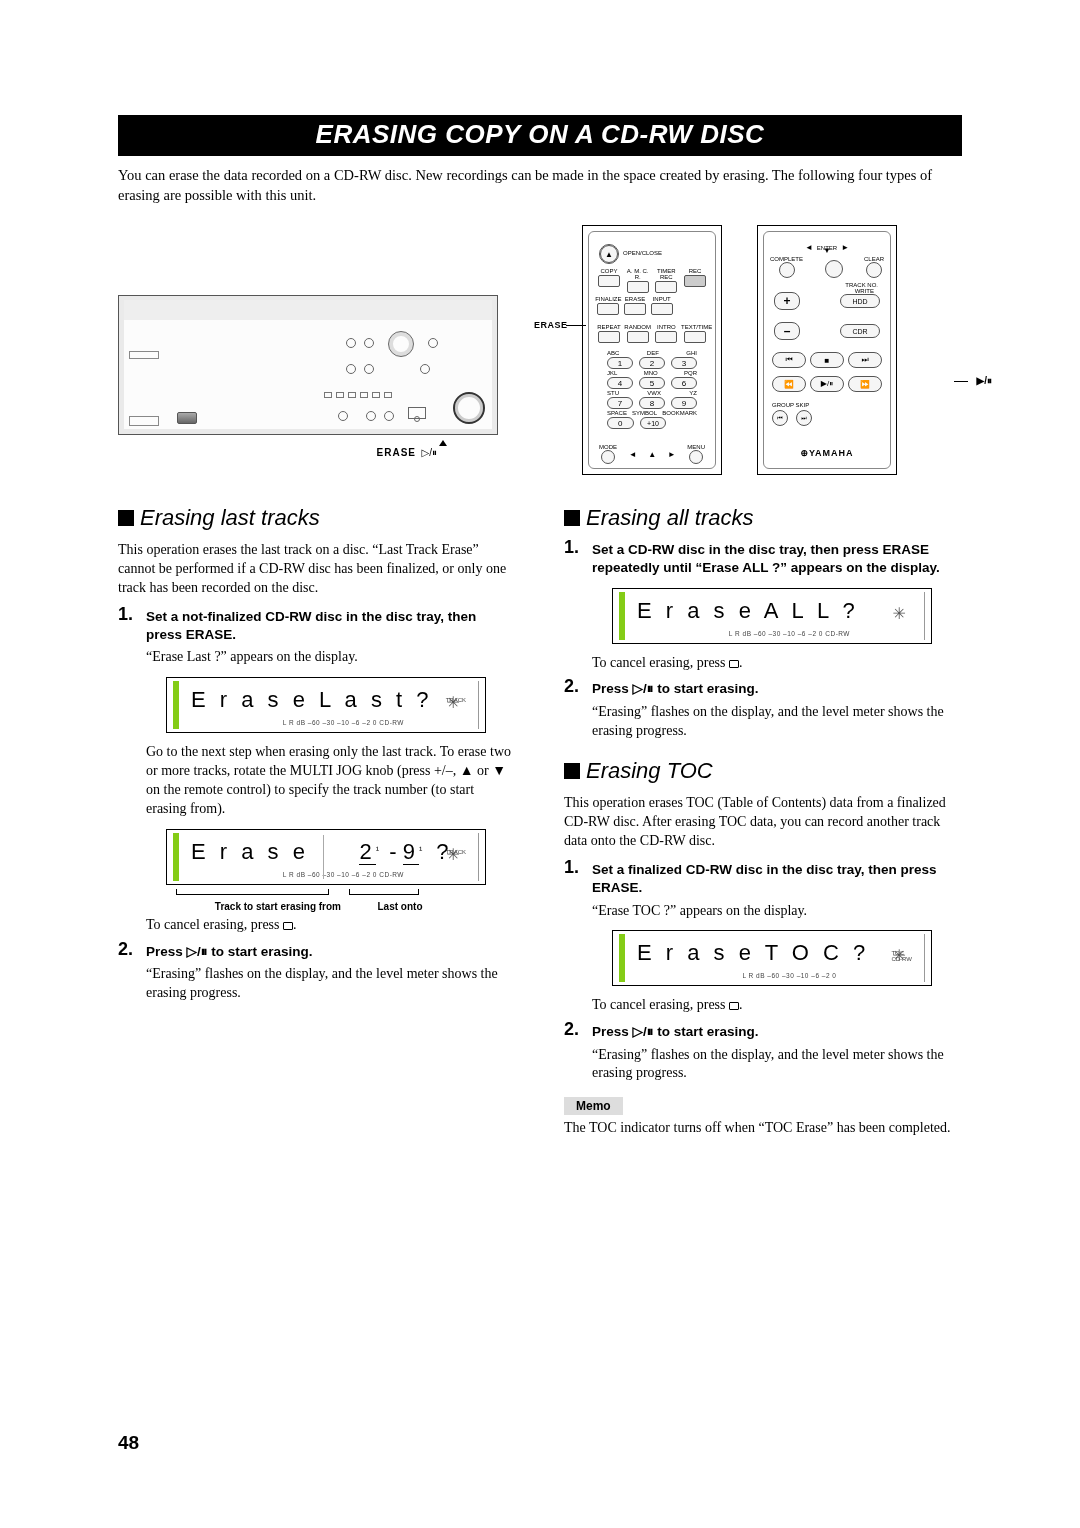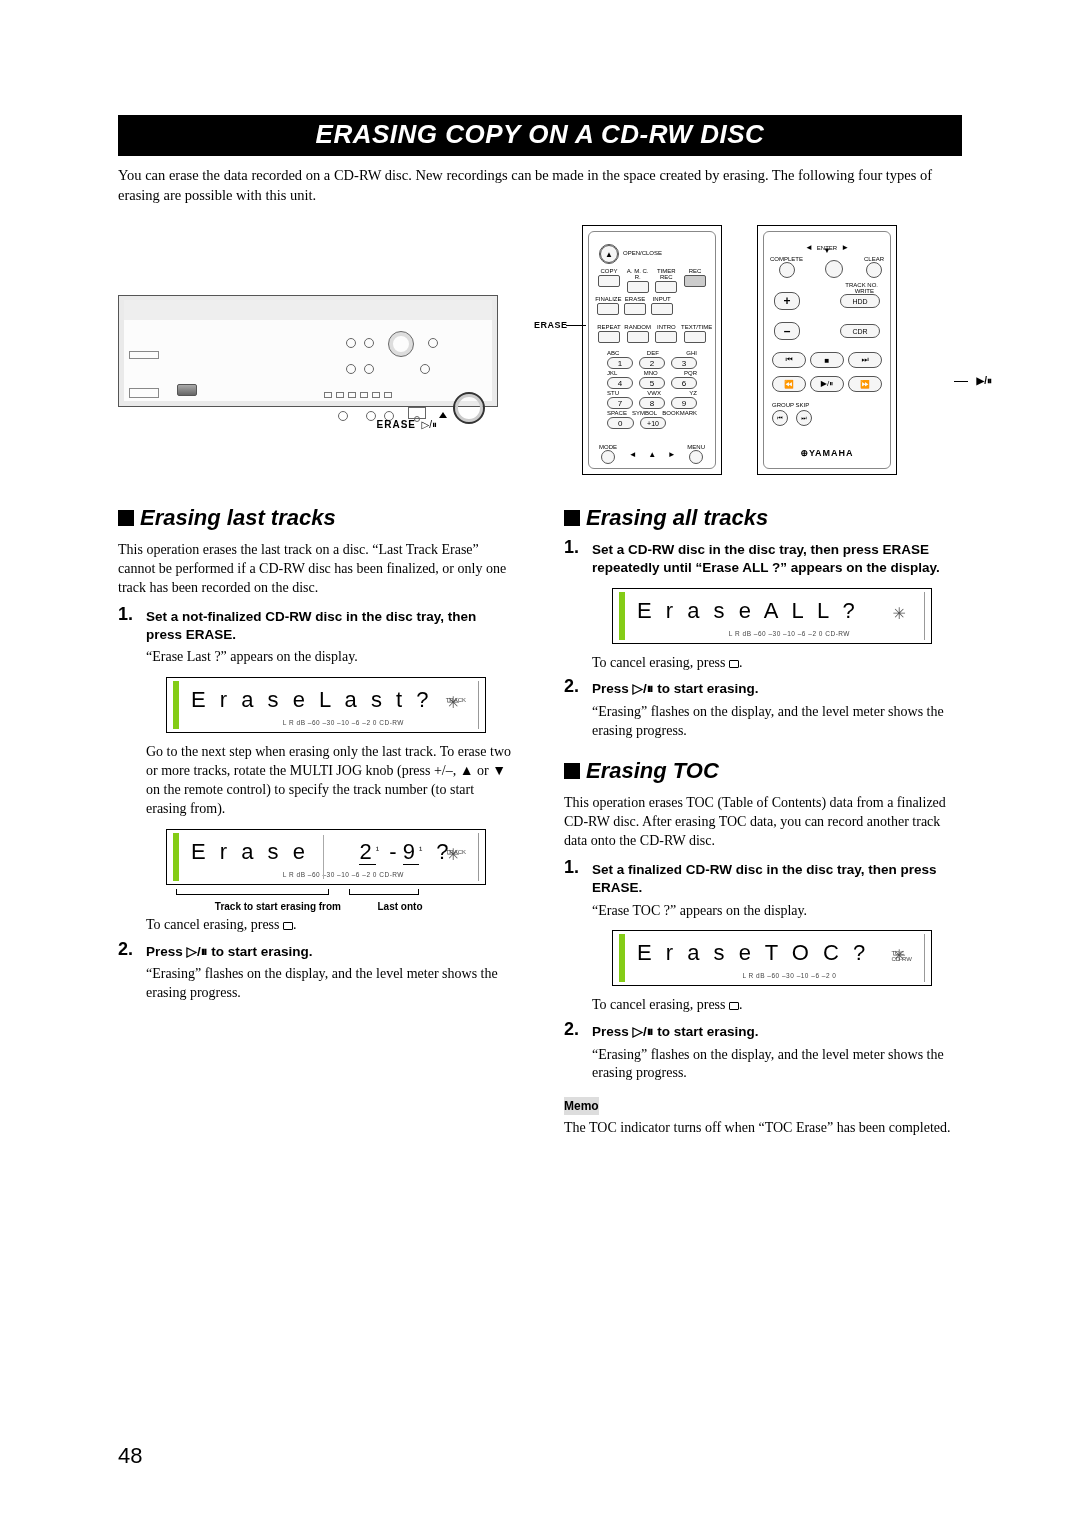--- a/index.html
+++ b/index.html
@@ -30,21 +30,21 @@
     margin-bottom: 20px;
   }
   .diagram-row {
     display: flex;
     justify-content: space-between;
     align-items: flex-start;
     margin-bottom: 30px;
   }
   .deck-diagram {
     width: 380px;
-    height: 112px;
+    height: 140px;
     border: 1px solid #555;
     position: relative;
     background: #fcfcfc;
     margin-top: 70px;
     box-shadow: inset 0 0 0 5px #eaeaea;
   }
   .deck-diagram .top-strip { position: absolute; top: 4px; left: 5px; right: 5px; height: 20px; background: #eee; }
   .deck-diagram .cd-tray { position: absolute; bottom: 8px; left: 10px; width: 30px; height: 10px; border: 1px solid #888; }
   .deck-diagram .cd-slot2 { position: absolute; top: 55px; left: 10px; width: 30px; height: 8px; border: 1px solid #888; }
   .deck-diagram .knob-area { position: absolute; right: 10px; top: 35px; width: 165px; height: 95px; }
@@ -67,42 +67,42 @@
   .erase-line { position:absolute; left:4px; top:100px; width:20px; height:1px; background:#000; }
   .playpause-lbl { position:absolute; right:-30px; top:150px; font-family:Arial; font-size:10px; font-weight:700; }
   .playpause-line { position:absolute; right:-6px; top:156px; width:14px; height:1px; background:#000; }
   .columns {
     display: flex;
     gap: 48px;
   }
   .col { flex: 1; min-width: 0; }
   h2.section {
     font-family: Arial, Helvetica, sans-serif;
-    font-weight: 700;
+    font-weight: 400;
     font-style: italic;
     font-size: 22px;
     margin-bottom: 10px;
   }
   h2.section .sq { display:inline-block; width:16px; height:16px; background:#000; margin-right:6px; vertical-align:-1px;}
   p.body { font-size: 14px; line-height: 1.35; margin-bottom: 10px; }
   ol.steps { list-style: none; padding-left: 0; }
   ol.steps > li { position: relative; padding-left: 28px; margin-bottom: 8px; }
   ol.steps > li .num { position:absolute; left:0; top:-4px; font-family: Arial; font-weight:700; font-size:18px; }
   ol.steps > li .dot { font-family:Arial; font-weight:700; font-size:18px; }
   .step-head { font-family: Arial; font-weight:700; font-size:13.5px; line-height:1.35; }
   .step-body { font-size:14px; line-height:1.35; margin-top:4px; }
   .display-box { border:1px solid #000; padding: 4px 0 2px 0; margin: 10px 0 10px 20px; width: 320px; height:56px; position:relative; font-family: Arial; }
   .display-inner { border-left:6px solid #84cc16; border-right:1px solid #999; position:absolute; inset:3px 6px; }
   .display-text { font-family: Arial, sans-serif; font-size: 22px; letter-spacing: 4px; padding: 6px 0 0 12px; white-space: nowrap; }
   .display-sub { position:absolute; bottom:3px; left:55%; transform:translateX(-50%); font-size:6.5px; letter-spacing:0.5px; color:#444; }
   .display-spin { position:absolute; right:18px; top:12px; font-size:16px; color:#555; }
   .display-track { position:absolute; right:12px; top:16px; font-size:6px; color:#444; }
   .caption { font-size:10px; font-family:Arial; font-weight:700; margin-left:20px; display:flex; gap:14px; }
-  .memo-tag { display:inline-block; background:#ddd; font-family:Arial; font-weight:700; font-size:12px; padding:2px 0; margin: 6px 0 4px 0; }
-  .page-num { position:absolute; left:118px; bottom:59px; font-family:Arial; font-weight:400; font-size:22px; }
+  .memo-tag { display:inline-block; background:#ddd; font-family:Arial; font-weight:700; font-size:12px; padding:2px 12px; margin: 6px 0 4px 0; }
+  .page-num { position:absolute; left:118px; bottom:74px; font-family:Arial; font-weight:700; font-size:19px; }
   .stop-glyph { display:inline-block; width:10px; height:8px; border:1px solid #000; border-radius:1px; vertical-align:-1px;}
   .yamaha-logo { font-family: Arial; font-weight:700; font-size:9px; letter-spacing:1px; }
 </style>
 </head>
 <body>
 
 <div class="title-bar">ERASING COPY ON A CD-RW DISC</div>
 <p class="intro">You can erase the data recorded on a CD-RW disc. New recordings can be made in the space created by erasing. The following four types of erasing are possible with this unit.</p>
 
 <div class="diagram-row">

